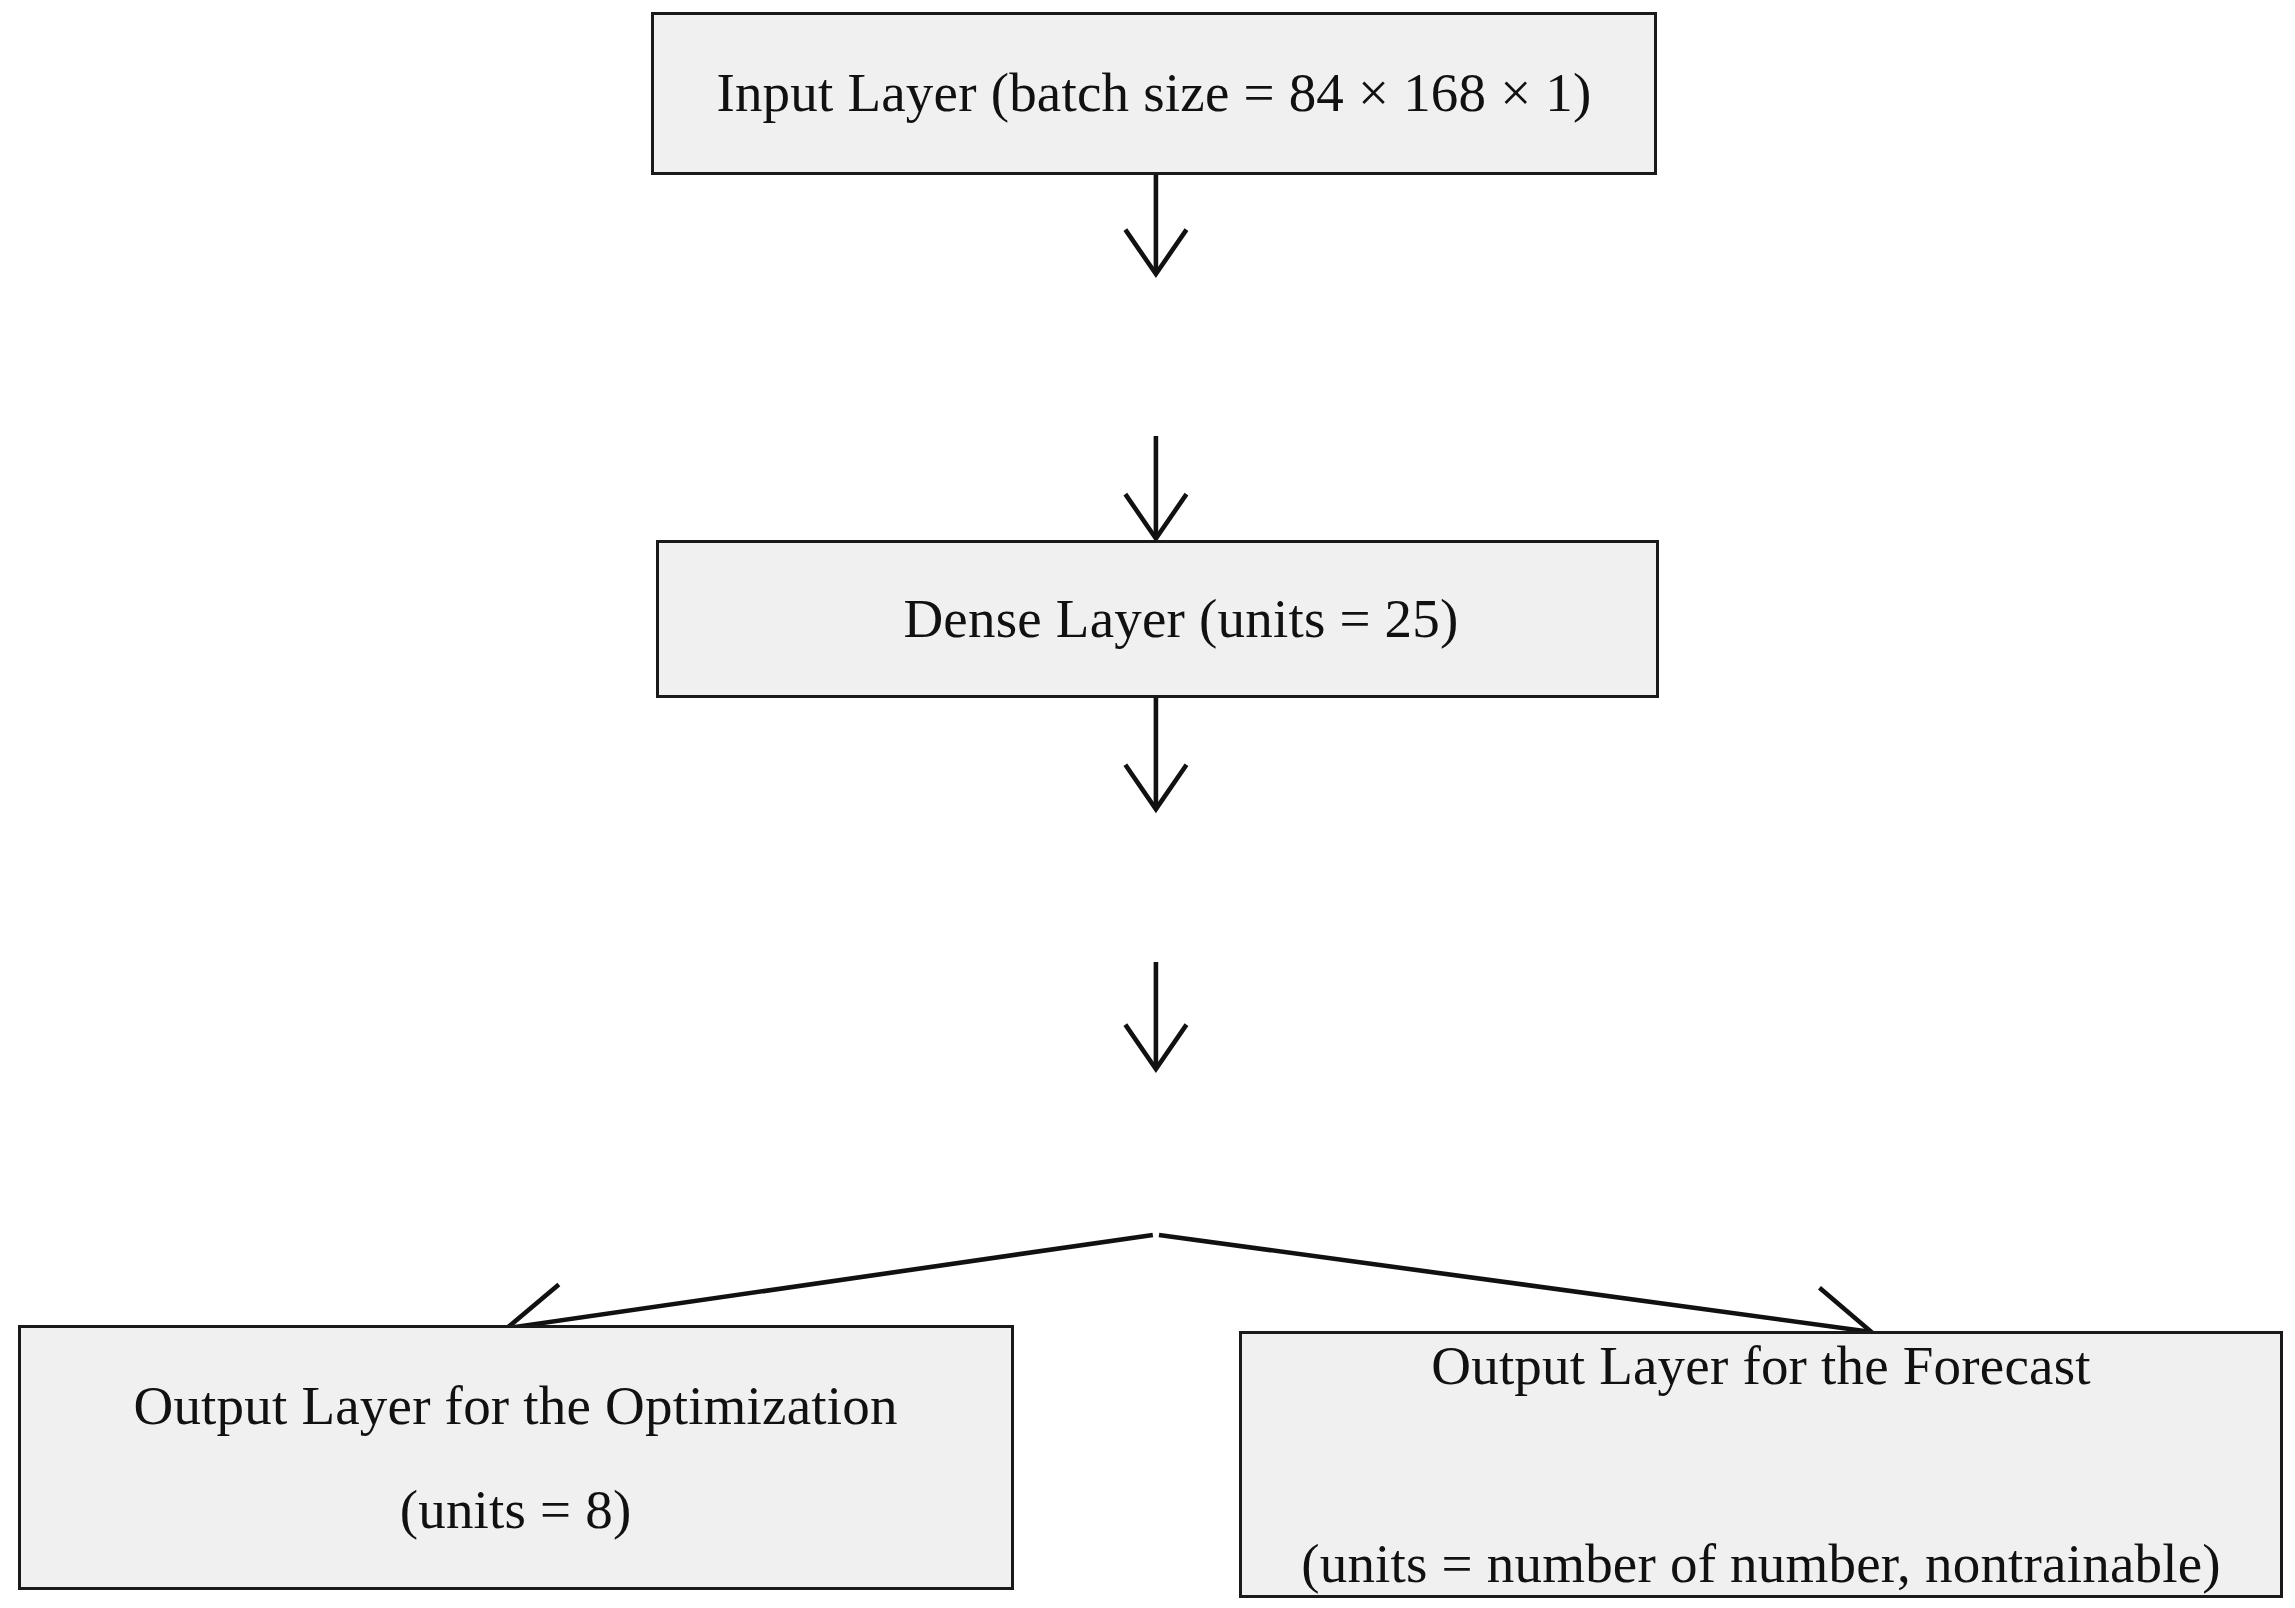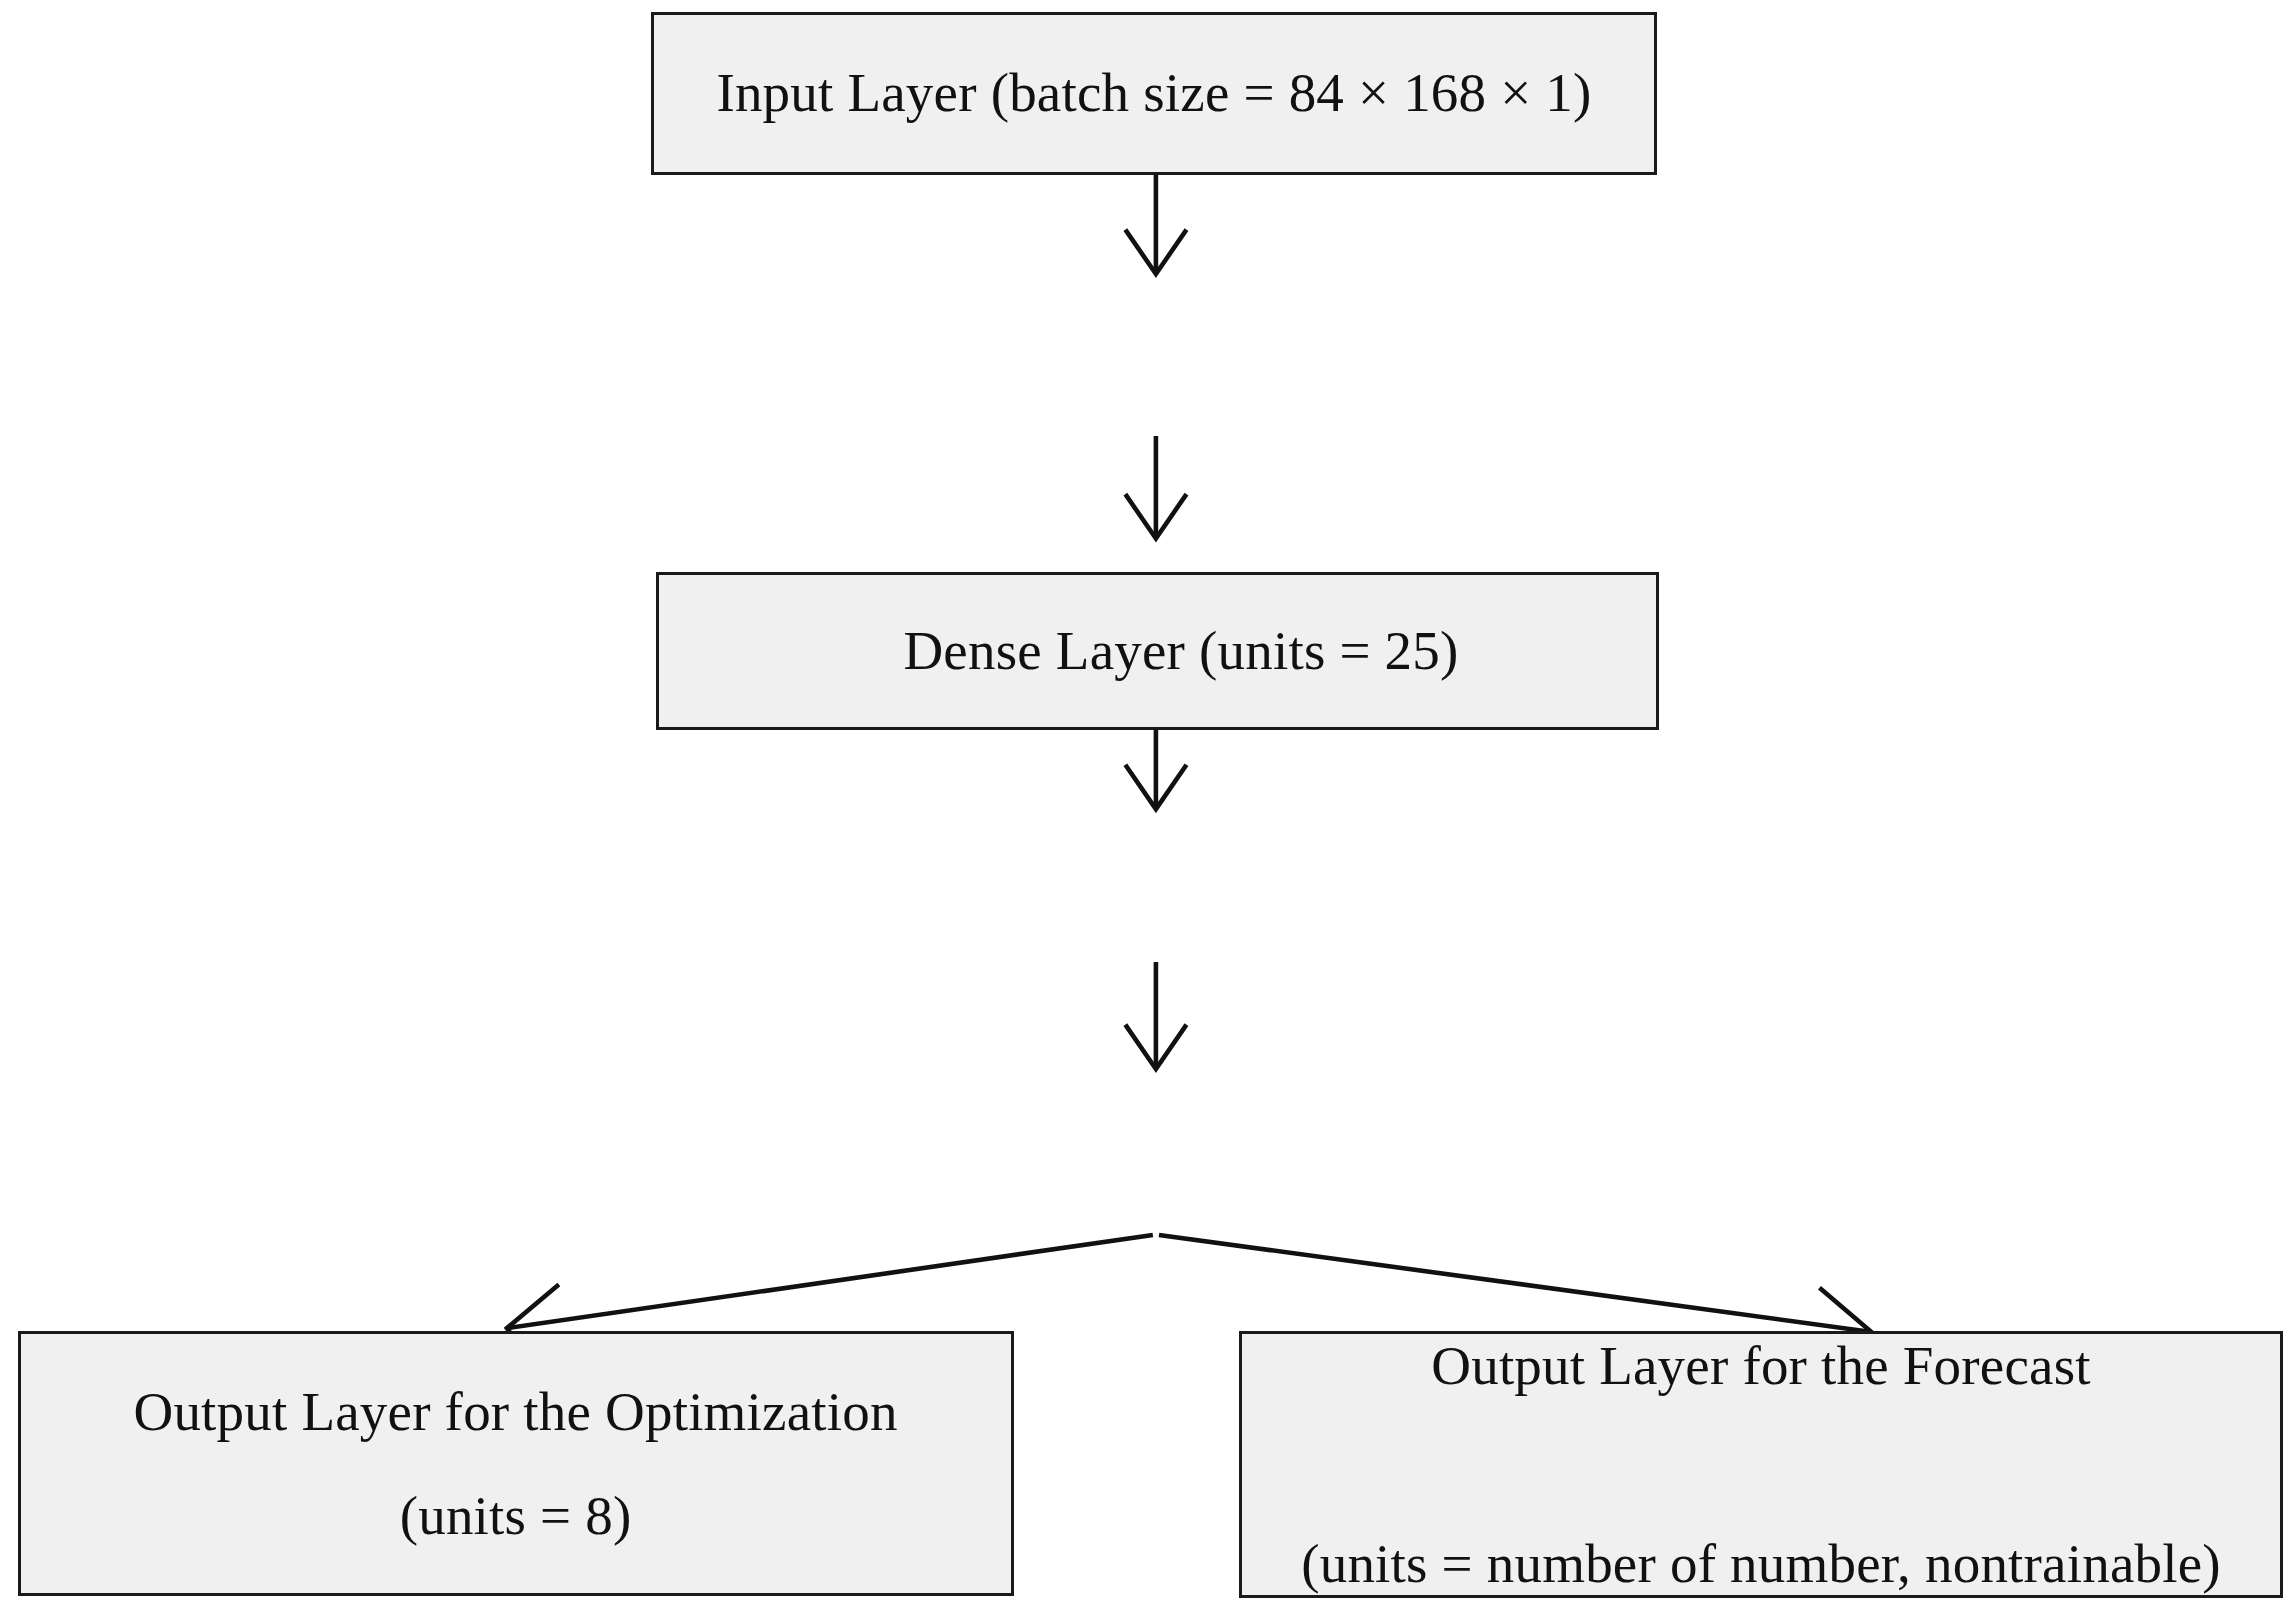--- a/index.html
+++ b/index.html
@@ -90,27 +90,27 @@
       <line class="edge-line" x1="1516" y1="1615" x2="2448" y2="1742"></line>
       <path class="edge-head" d="M 2380 1684 L 2448 1742 L 2404 1802"></path>
     </g>
   </svg>
 
   <div class="node" style="left:651px; top:11.5px; width:1006px; height:163px;">
     <span>Input Layer (batch size = 84 × 168 × 1)</span>
   </div>
 
 
-  <div class="node" style="left:656px; top:572px; width:1003px; height:158px;padding-left:47px;">
+  <div class="node" style="left:656px; top:540px; width:1003px; height:158px;padding-left:47px;">
     <span>Dense Layer (units = 25)</span>
   </div>
 
 
 
-  <div class="node" style="left:17.6px; top:1325px; width:996px; height:265px;margin-top:6px;">
+  <div class="node" style="left:17.6px; top:1325px; width:996px; height:265px;">
     <span>Output Layer for the Optimization</span>
     <span class="line2">(units = 8)</span>
   </div>
 
   <div class="node" style="left:1239px; top:1331px; width:1044px; height:267px;justify-content:space-between;">
     <span>Output Layer for the Forecast</span>
     <span class="line2">(units = number of number, nontrainable)</span>
   </div>
 
 </div>

